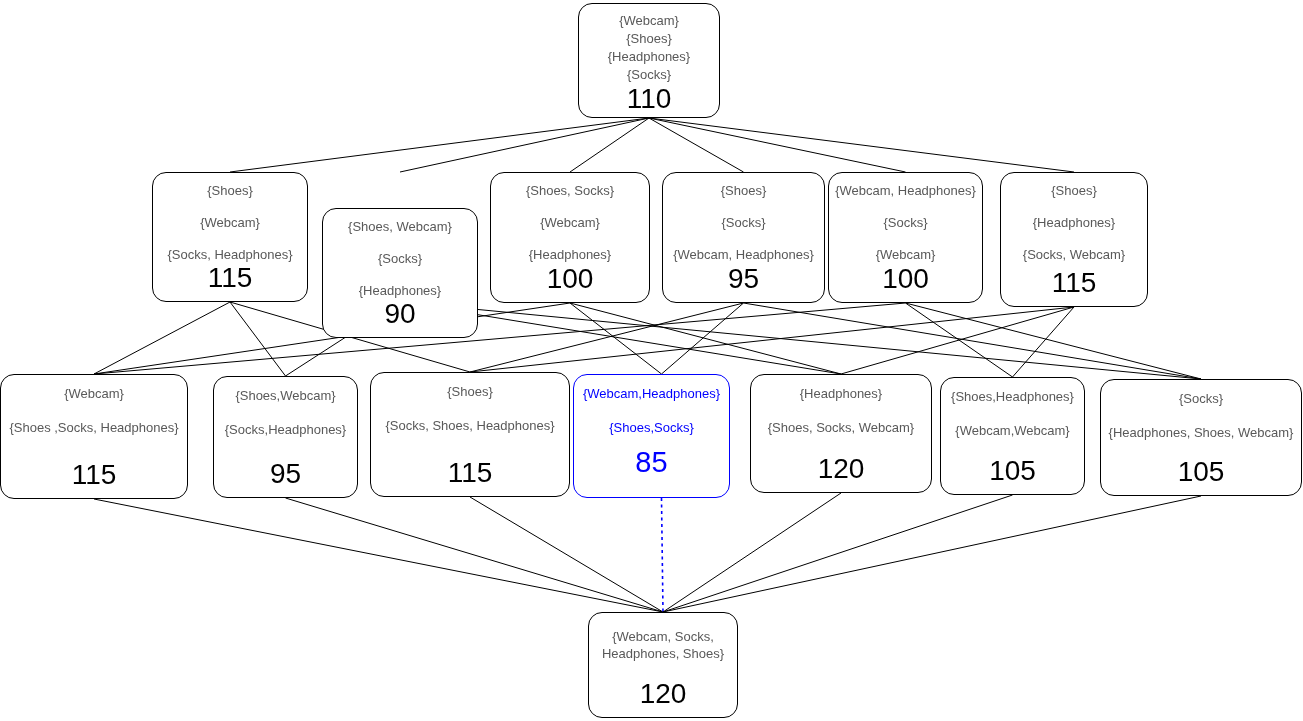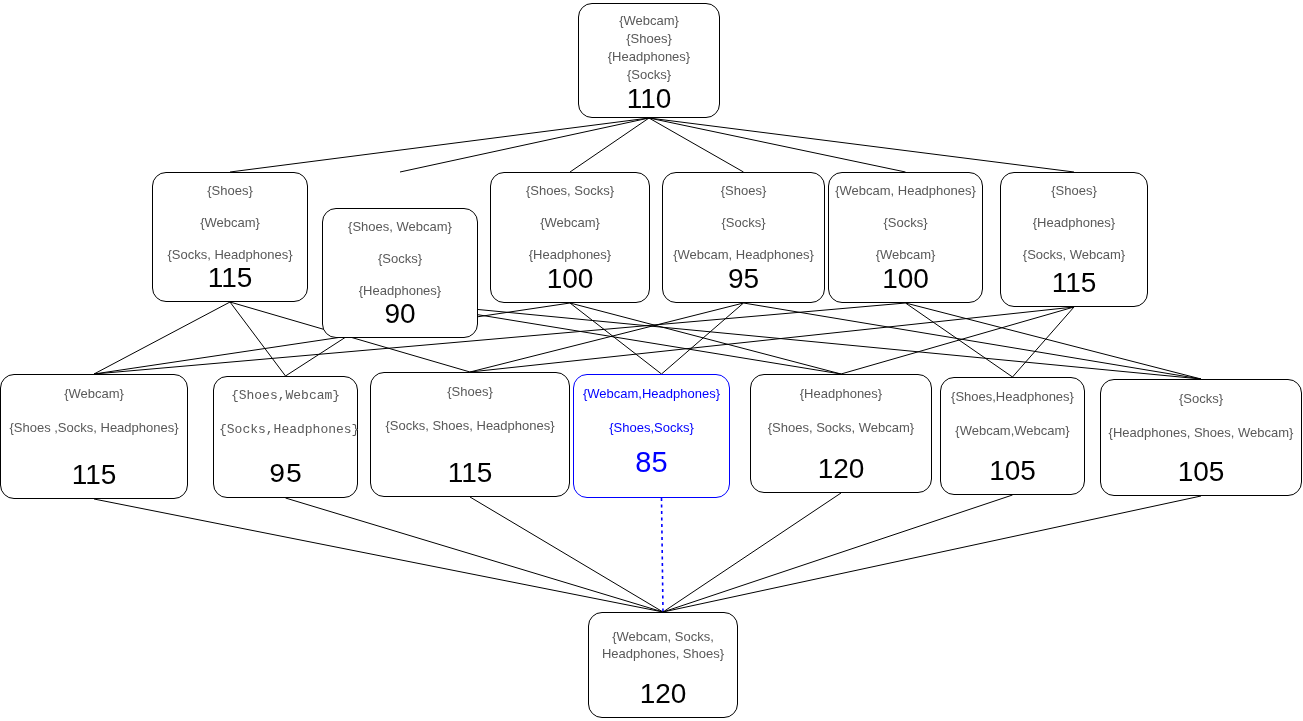--- a/index.html
+++ b/index.html
@@ -138,21 +138,21 @@
         </div>
         <div class="cost">115</div>
       </div>
       <div class="node r3" style="left: 0px; top: 374px; width: 188px; height: 125px;">
         <div class="groups">
           <div class="group">{Webcam}</div>
           <div class="group">{Shoes ,Socks, Headphones}</div>
         </div>
         <div class="cost">115</div>
       </div>
-      <div class="node r3" style="left: 213px; top: 376px; width: 145px; height: 122px; font-family: Liberation Mono, monospace;">
+      <div class="node r3" style="left: 213px; top: 376px; width: 145px; height: 122px;">
         <div class="groups">
           <div class="group">{Shoes,Webcam}</div>
           <div class="group">{Socks,Headphones}</div>
         </div>
         <div class="cost">95</div>
       </div>
       <div class="node r3" style="left: 370px; top: 372px; width: 200px; height: 125px;">
         <div class="groups">
           <div class="group">{Shoes}</div>
           <div class="group">{Socks, Shoes, Headphones}</div>

